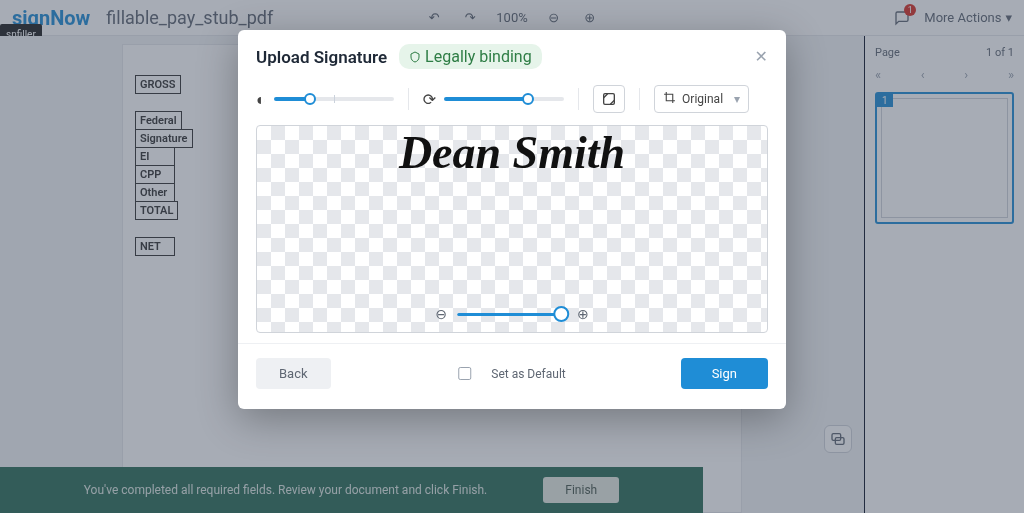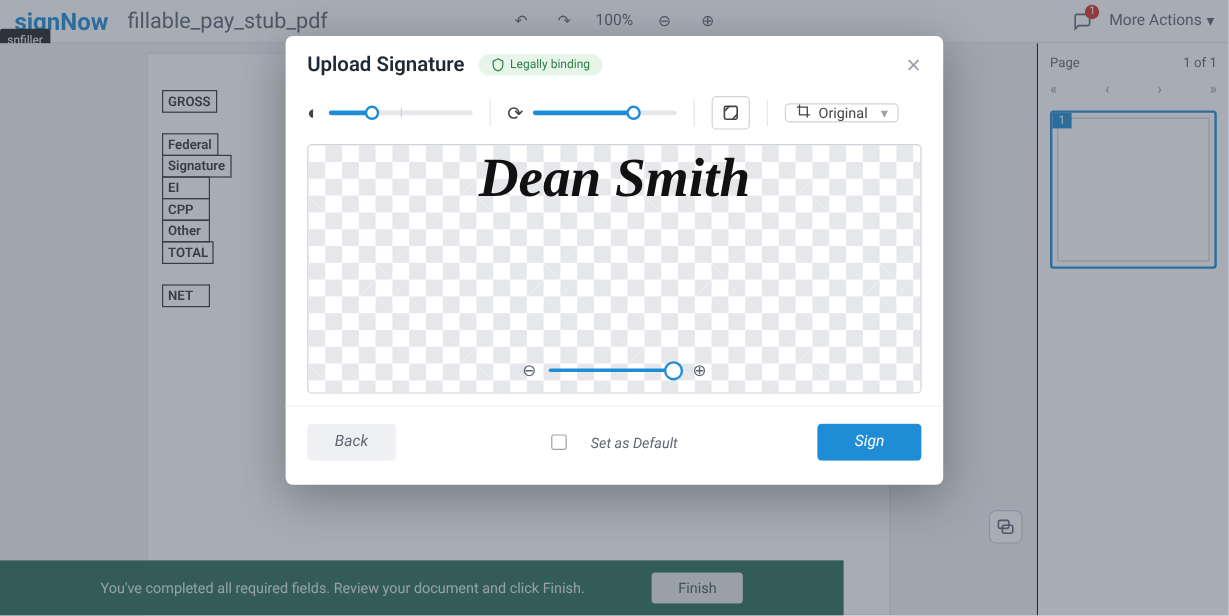--- a/index.html
+++ b/index.html
@@ -49,35 +49,35 @@
   .overlay { position:absolute; inset:0; background:rgba(60,70,90,0.45); pointer-events:none;}
 
   
   .modal {
     position:absolute; top:30px; left:50%; transform:translateX(-50%);
     width:548px; background:#fff; border-radius:6px; box-shadow:0 10px 40px rgba(0,0,0,0.3);
     z-index:10;
   }
   .modal-header { display:flex; align-items:center; padding:14px 18px 6px; gap:12px;}
   .modal-title { font-size:17px; font-weight:600; color:#1f2937;}
-  .legal-badge { display:flex; align-items:center; gap:4px; background:#e6f4ea; color:#2e7d45; font-size:10px; padding:3px 10px; border-radius:10px;}
+  .legal-badge { display:flex; align-items:center; gap:4px; background:#e6f4ea; color:#2e7d45; font-size:16px; padding:3px 10px; border-radius:10px;}
   .modal-close { margin-left:auto; color:#9aa3af; cursor:pointer; font-size:16px;}
 
   .controls-row { display:flex; align-items:center; padding:10px 18px; gap:14px;}
   .ctrl-group { display:flex; align-items:center; gap:8px; }
   .slider { position:relative; height:4px; border-radius:2px;}
   .slider.contrast { width:120px; background:linear-gradient(to right,#1f8dd6 0 30%, #e5e7eb 30% 100%); }
   .slider.rotate { width:120px; background:linear-gradient(to right,#1f8dd6 0 70%, #e5e7eb 70% 100%); }
   .slider .knob { position:absolute; top:50%; transform:translate(-50%,-50%); width:12px; height:12px; background:#fff; border:2px solid #1f8dd6; border-radius:50%;}
   .slider.contrast .knob { left:30%; }
   .slider.rotate .knob { left:70%; }
   .slider .mid { position:absolute; left:50%; top:-2px; width:1px; height:8px; background:#cbd2dc;}
   .sep { width:1px; height:22px; background:#e5e7eb;}
   .square-btn { width:32px; height:28px; border:1px solid #d0d4da; border-radius:4px; display:flex; align-items:center; justify-content:center; color:#444; cursor:pointer;}
-  .dropdown { height:16px; border:1px solid #d0d4da; border-radius:4px; display:flex; align-items:center; padding:0 8px; gap:6px; color:#444; font-size:12px; cursor:pointer; min-width:95px;}
+  .dropdown { height:28px; border:1px solid #d0d4da; border-radius:4px; display:flex; align-items:center; padding:0 8px; gap:6px; color:#444; font-size:12px; cursor:pointer; min-width:95px;}
   .dropdown .caret { margin-left:auto; color:#9aa3af;}
 
   .sig-canvas { margin:2px 18px 8px; height:208px; border:1px solid #d0d4da; border-radius:4px;
     background-image:
       linear-gradient(45deg,#e5e7eb 25%,transparent 25%),
       linear-gradient(-45deg,#e5e7eb 25%,transparent 25%),
       linear-gradient(45deg,transparent 75%,#e5e7eb 75%),
       linear-gradient(-45deg,transparent 75%,#e5e7eb 75%);
     background-size:28px 28px;
     background-position:0 0,0 14px,14px -14px,-14px 0;
@@ -88,21 +88,21 @@
   .zslider { width:110px; height:3px; background:#1f8dd6; border-radius:2px; position:relative;}
   .zslider .knob { position:absolute; right:-2px; top:50%; transform:translate(0,-50%); width:16px; height:16px; background:#fff; border:2px solid #1f8dd6; border-radius:50%;}
   .zoom-row .zbtn { color:#5f6773; cursor:pointer; font-size:14px;}
 
   .modal-footer { display:flex; align-items:center; padding:14px 18px 20px; border-top:1px solid #eef0f3; margin-top:10px;}
   .btn { padding:7px 22px; border-radius:4px; font-size:13px; cursor:pointer; border:1px solid transparent;}
   .btn-back { background:#eef0f3; color:#5f6773;}
   .btn-sign { background:#1f8dd6; color:#fff; margin-left:auto; padding:7px 30px;}
   .default-chk { position:absolute; left:50%; transform:translateX(-50%); display:flex; align-items:center; gap:20px; font-size:12px; color:#5f6773;}
   .chkbox { width:13px; height:13px; border:1px solid #9aa3af; border-radius:2px;}
-  .modal-footer { position:relative;font-style:italic; }
+  .modal-footer { position:relative; }
 
   
   .banner { position:absolute; left:0; right:161px; bottom:0; height:46px; background:#2c6e58; color:#dfe9e4; display:flex; align-items:center; justify-content:center; gap:36px; font-size:12px;}
   .btn-finish { background:#e5ebe2; color:#4a5a50; padding:6px 22px; border-radius:3px; cursor:pointer;margin-left:20px;}
 
   .float-bubble { position:absolute; right:12px; bottom:60px; width:28px; height:28px; border:1px solid #d0d4da; border-radius:6px; background:#fff; display:flex; align-items:center; justify-content:center; color:#5f6773;}
 </style>
 </head>
 <body>
 

